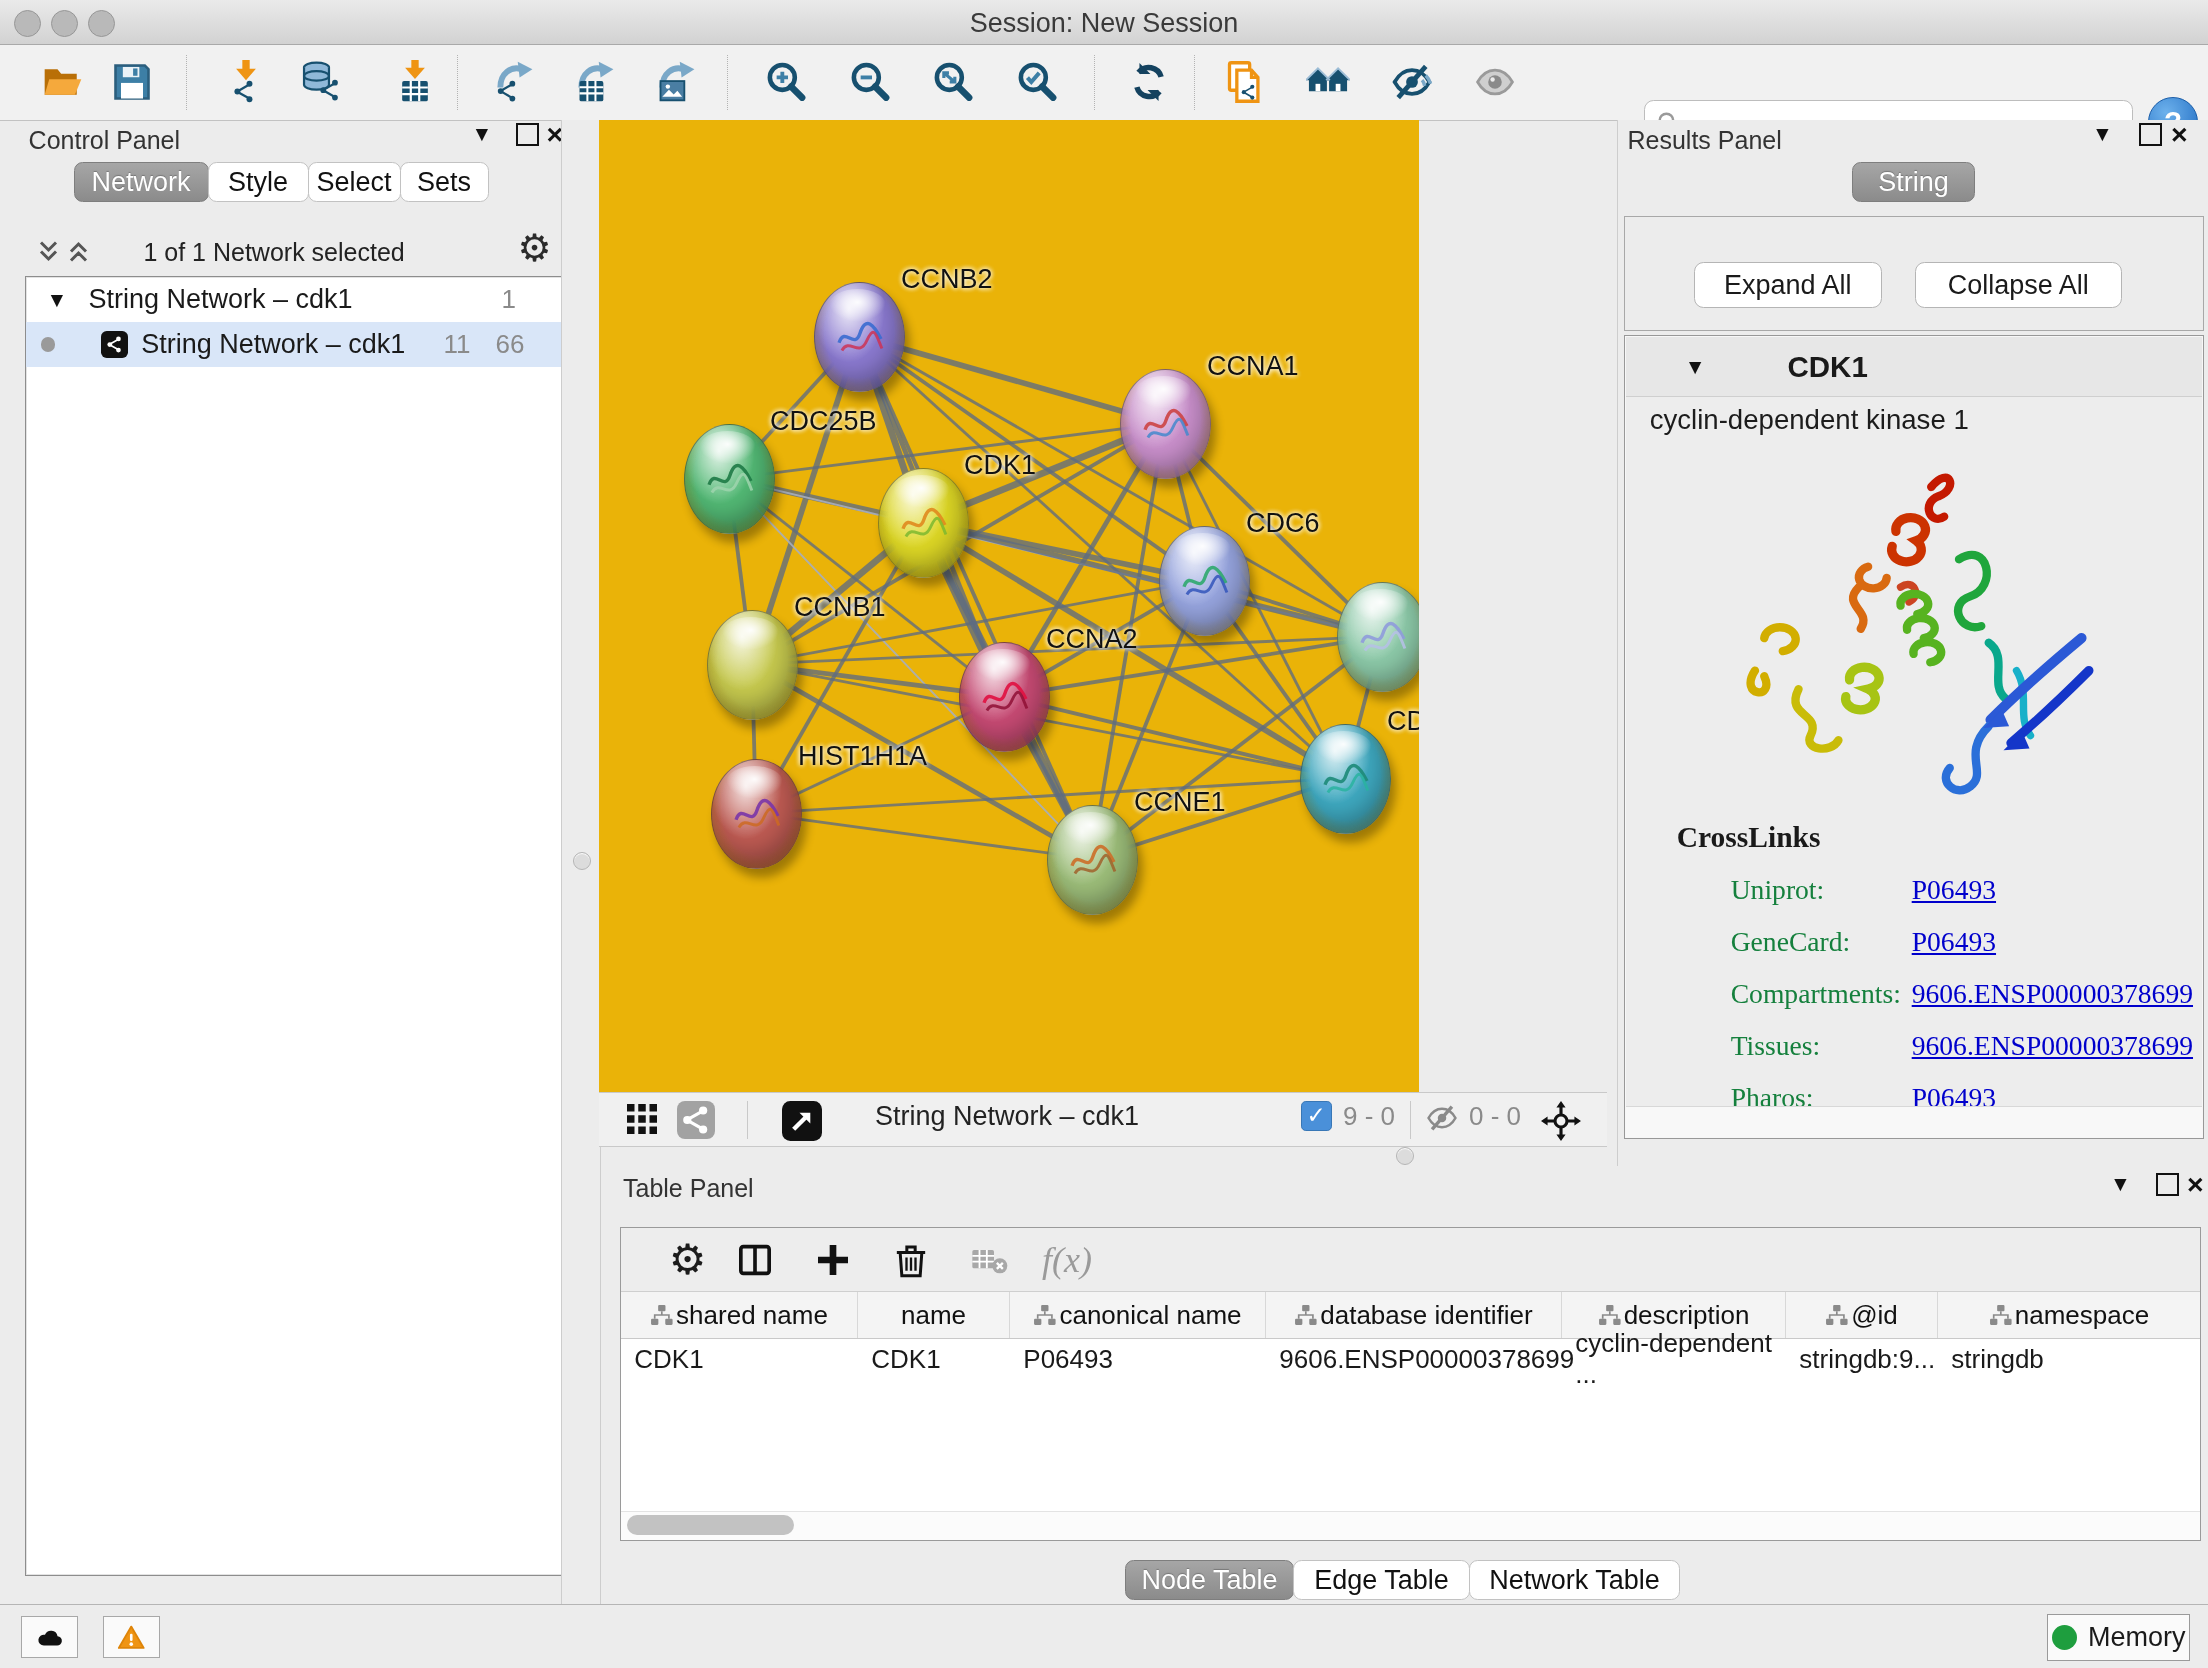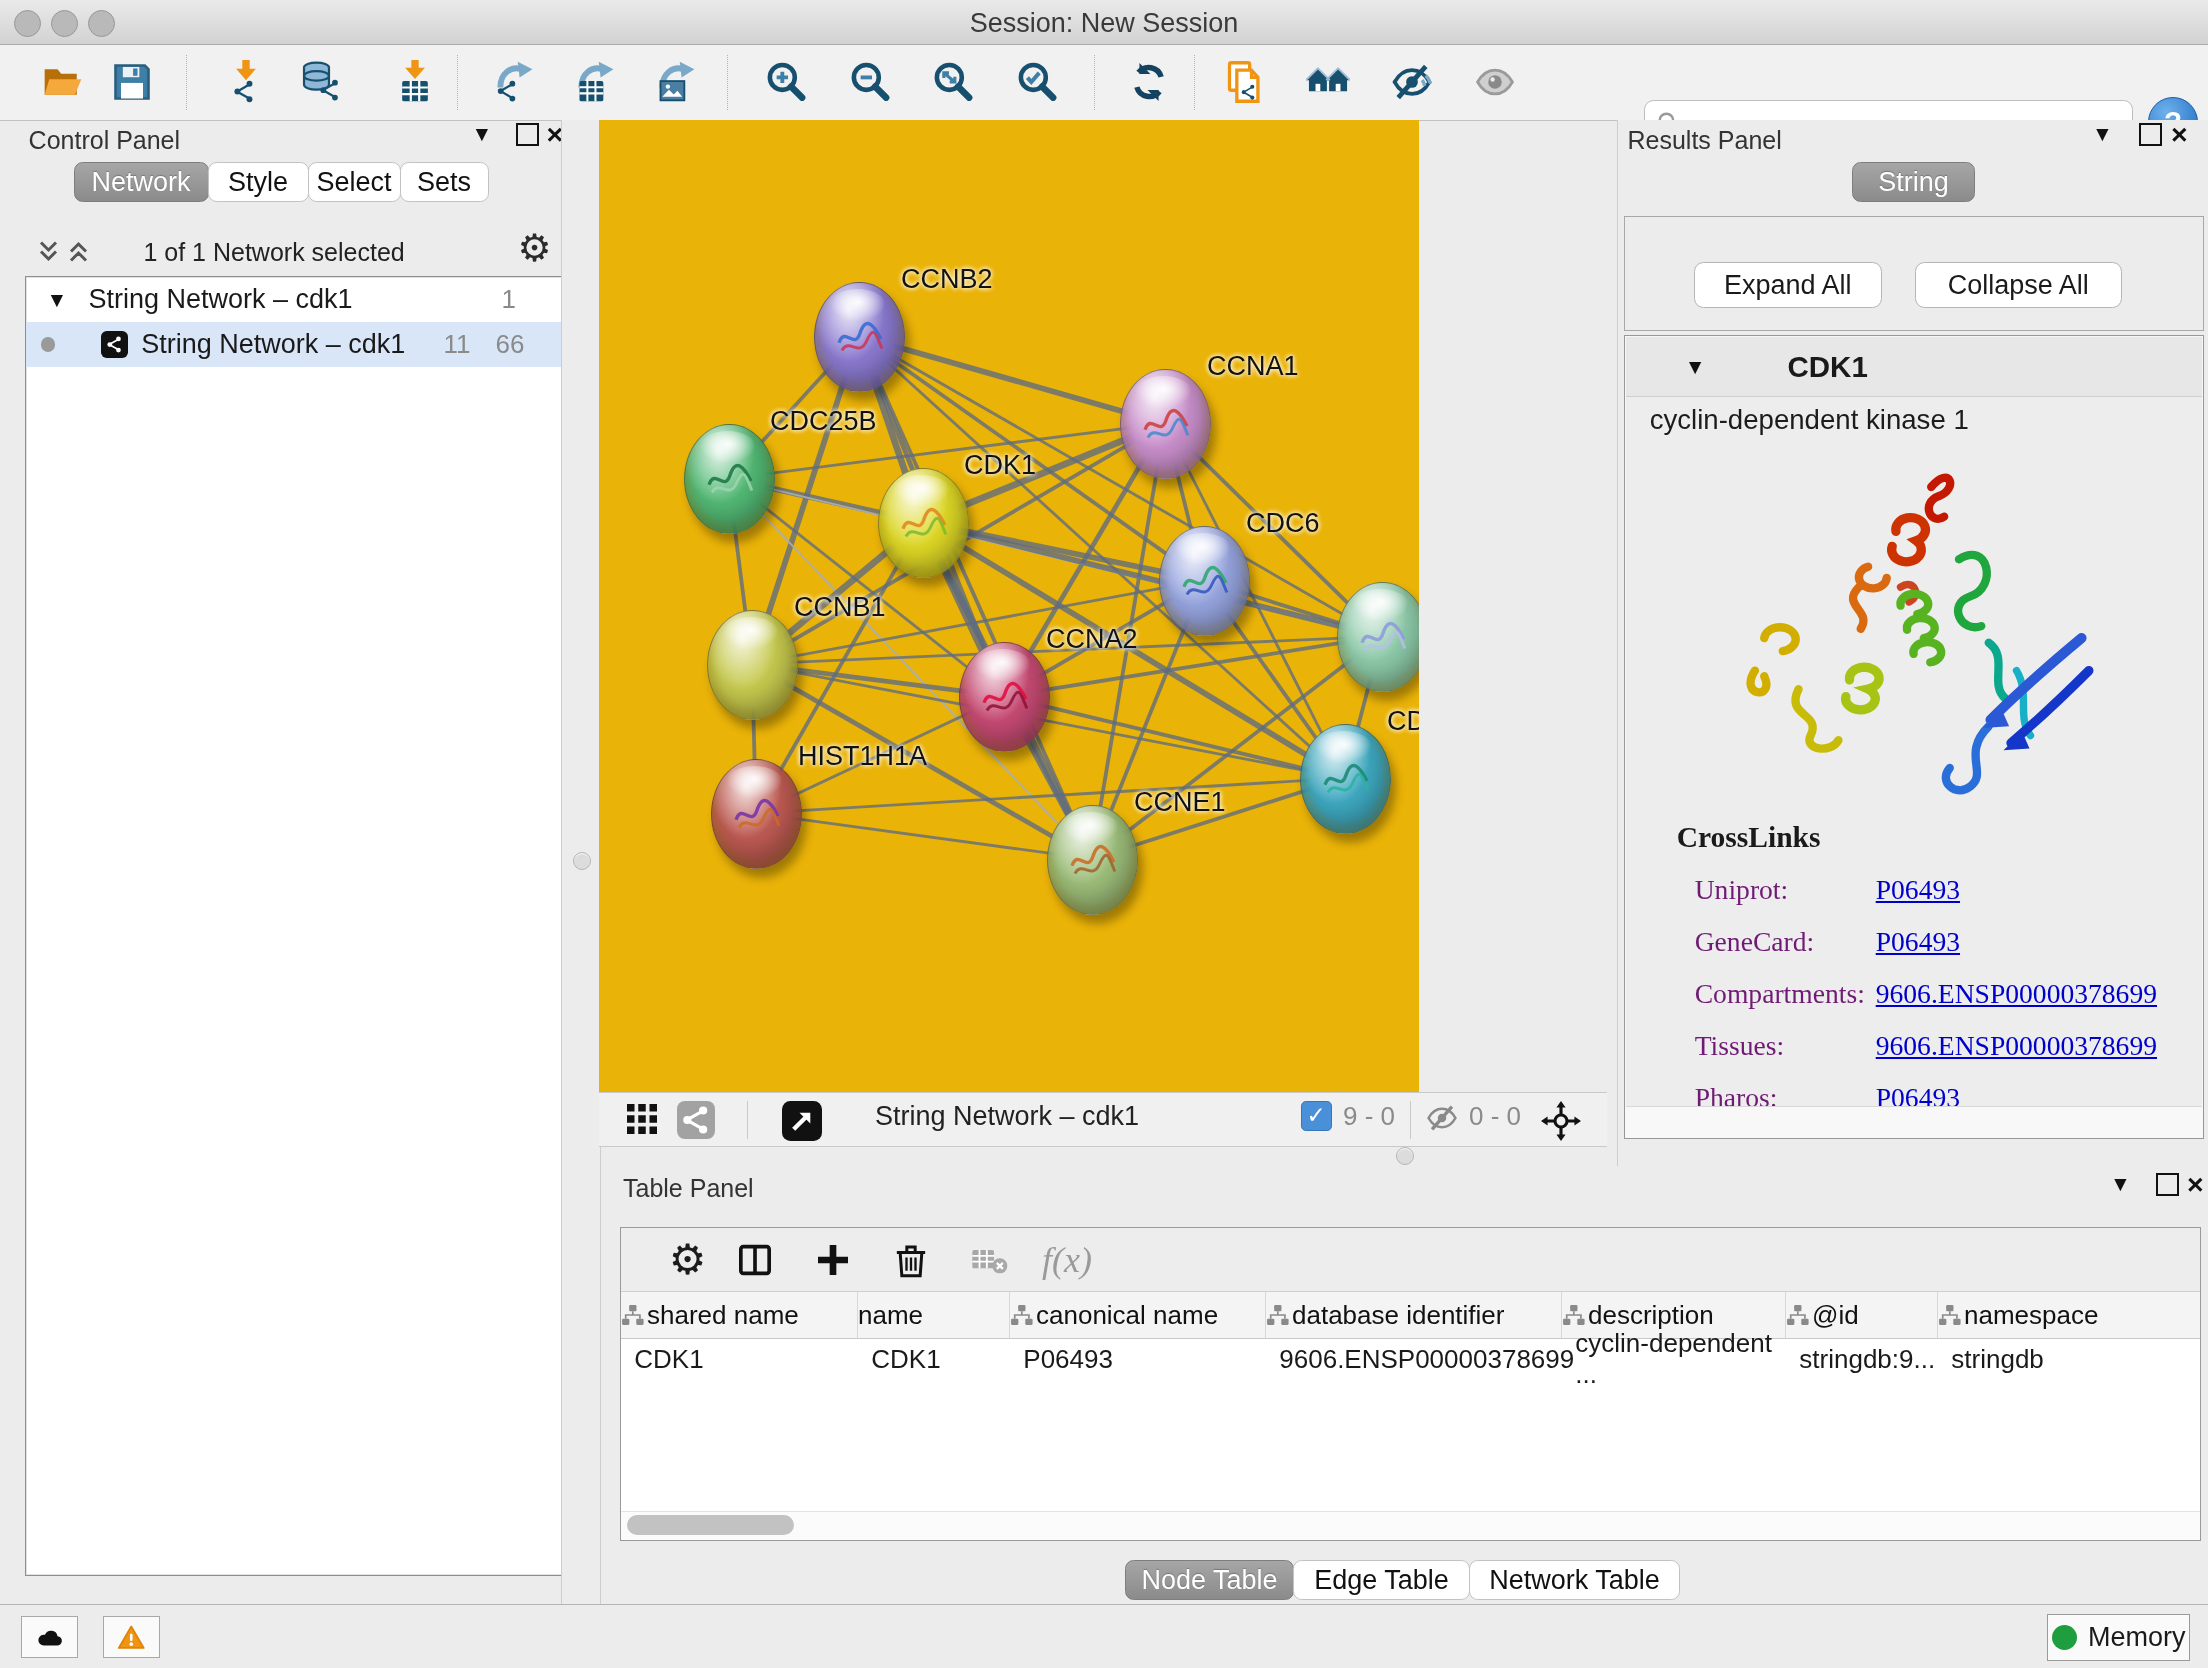--- a/index.html
+++ b/index.html
@@ -90,37 +90,37 @@
   #rp-hdr{position:absolute;left:1px;top:1px;width:576px;height:59px;background:#e7e7e7;
     border-bottom:1px solid #cfcfcf;display:flex;align-items:center;}
   #rp-hdr .tri{margin-left:59px;}
   #rp-protein-name{font-size:29.5px;font-weight:bold;margin-left:82px;}
   #rp-desc{position:absolute;left:25px;top:68px;font-size:27.6px;color:#1c1c1c;}
   #rp-img{position:absolute;left:42px;top:112px;}
   #rp-crosslinks{position:absolute;left:0;top:485px;width:578px;
     font-family:"Liberation Serif",serif;}
   #xl-title{font-size:29.5px;font-weight:bold;margin-left:52px;}
   .xl-row{display:flex;margin-left:70px;margin-top:20px;font-size:27.6px;}
-  .xl-label{width:181px;color:#701a75;}
+  .xl-label{width:181px;color:#15803d;margin-left:36px;}
   .xl-link{color:#0000cc;text-decoration:underline;}
   #rp-scrollstrip{position:absolute;left:1px;top:770px;width:576px;height:29.5px;background:#f8f8f8;
     border-top:1px solid #d8d8d8;}
   
   #table-panel{position:absolute;left:590px;top:1166px;width:1619px;height:438px;}
   #tp-box{position:absolute;left:30px;top:61px;width:1579px;height:312px;background:#fff;
     border:1px solid #9a9a9a;overflow:hidden;}
   #tp-toolbar{position:absolute;left:0;top:0;width:100%;height:63px;background:#ededed;
     border-bottom:1px solid #cfcfcf;display:flex;align-items:center;}
   .tp-icon{margin-left:34px;width:44px;display:flex;justify-content:center;}
   .tp-icon svg{width:40px;height:40px;}
   .tp-gear{font-size:42px;color:#1c1c1c;margin-left:21px;}
   .fx{font-family:"Liberation Serif",serif;font-style:italic;font-size:36px;color:#9a9a9a;}
   #tp-header{position:absolute;left:0;top:64px;height:46px;display:flex;background:#f4f4f4;
     border-bottom:1px solid #c9c9c9;}
-  .th{display:flex;align-items:center;justify-content:flex-start;gap:3px;font-size:26px;color:#111;
+  .th{display:flex;align-items:center;justify-content:center;gap:3px;font-size:26px;color:#111;
     border-right:1px solid #d8d8d8;box-sizing:border-box;flex:0 0 auto;}
   .th svg{width:23px;height:23px;}
   #tp-row{position:absolute;left:0;top:109px;height:44px;display:flex;}
   .td{font-size:26px;display:flex;align-items:center;padding-left:13.3px;box-sizing:border-box;flex:0 0 auto;}
   #tp-scroll{position:absolute;left:0;bottom:0;width:100%;height:28.5px;background:#fbfbfb;border-top:1px solid #e3e3e3;}
   #tp-thumb{position:absolute;left:5.7px;top:3.8px;width:167px;height:20px;border-radius:10.5px;background:#c2c2c2;}
   #tp-tabs{position:absolute;left:535px;top:394px;display:flex;}
   
   #status-bar{position:absolute;left:0;top:1604px;width:2208px;height:65px;background:#ececec;
     border-top:1px solid #b5b5b5;}

